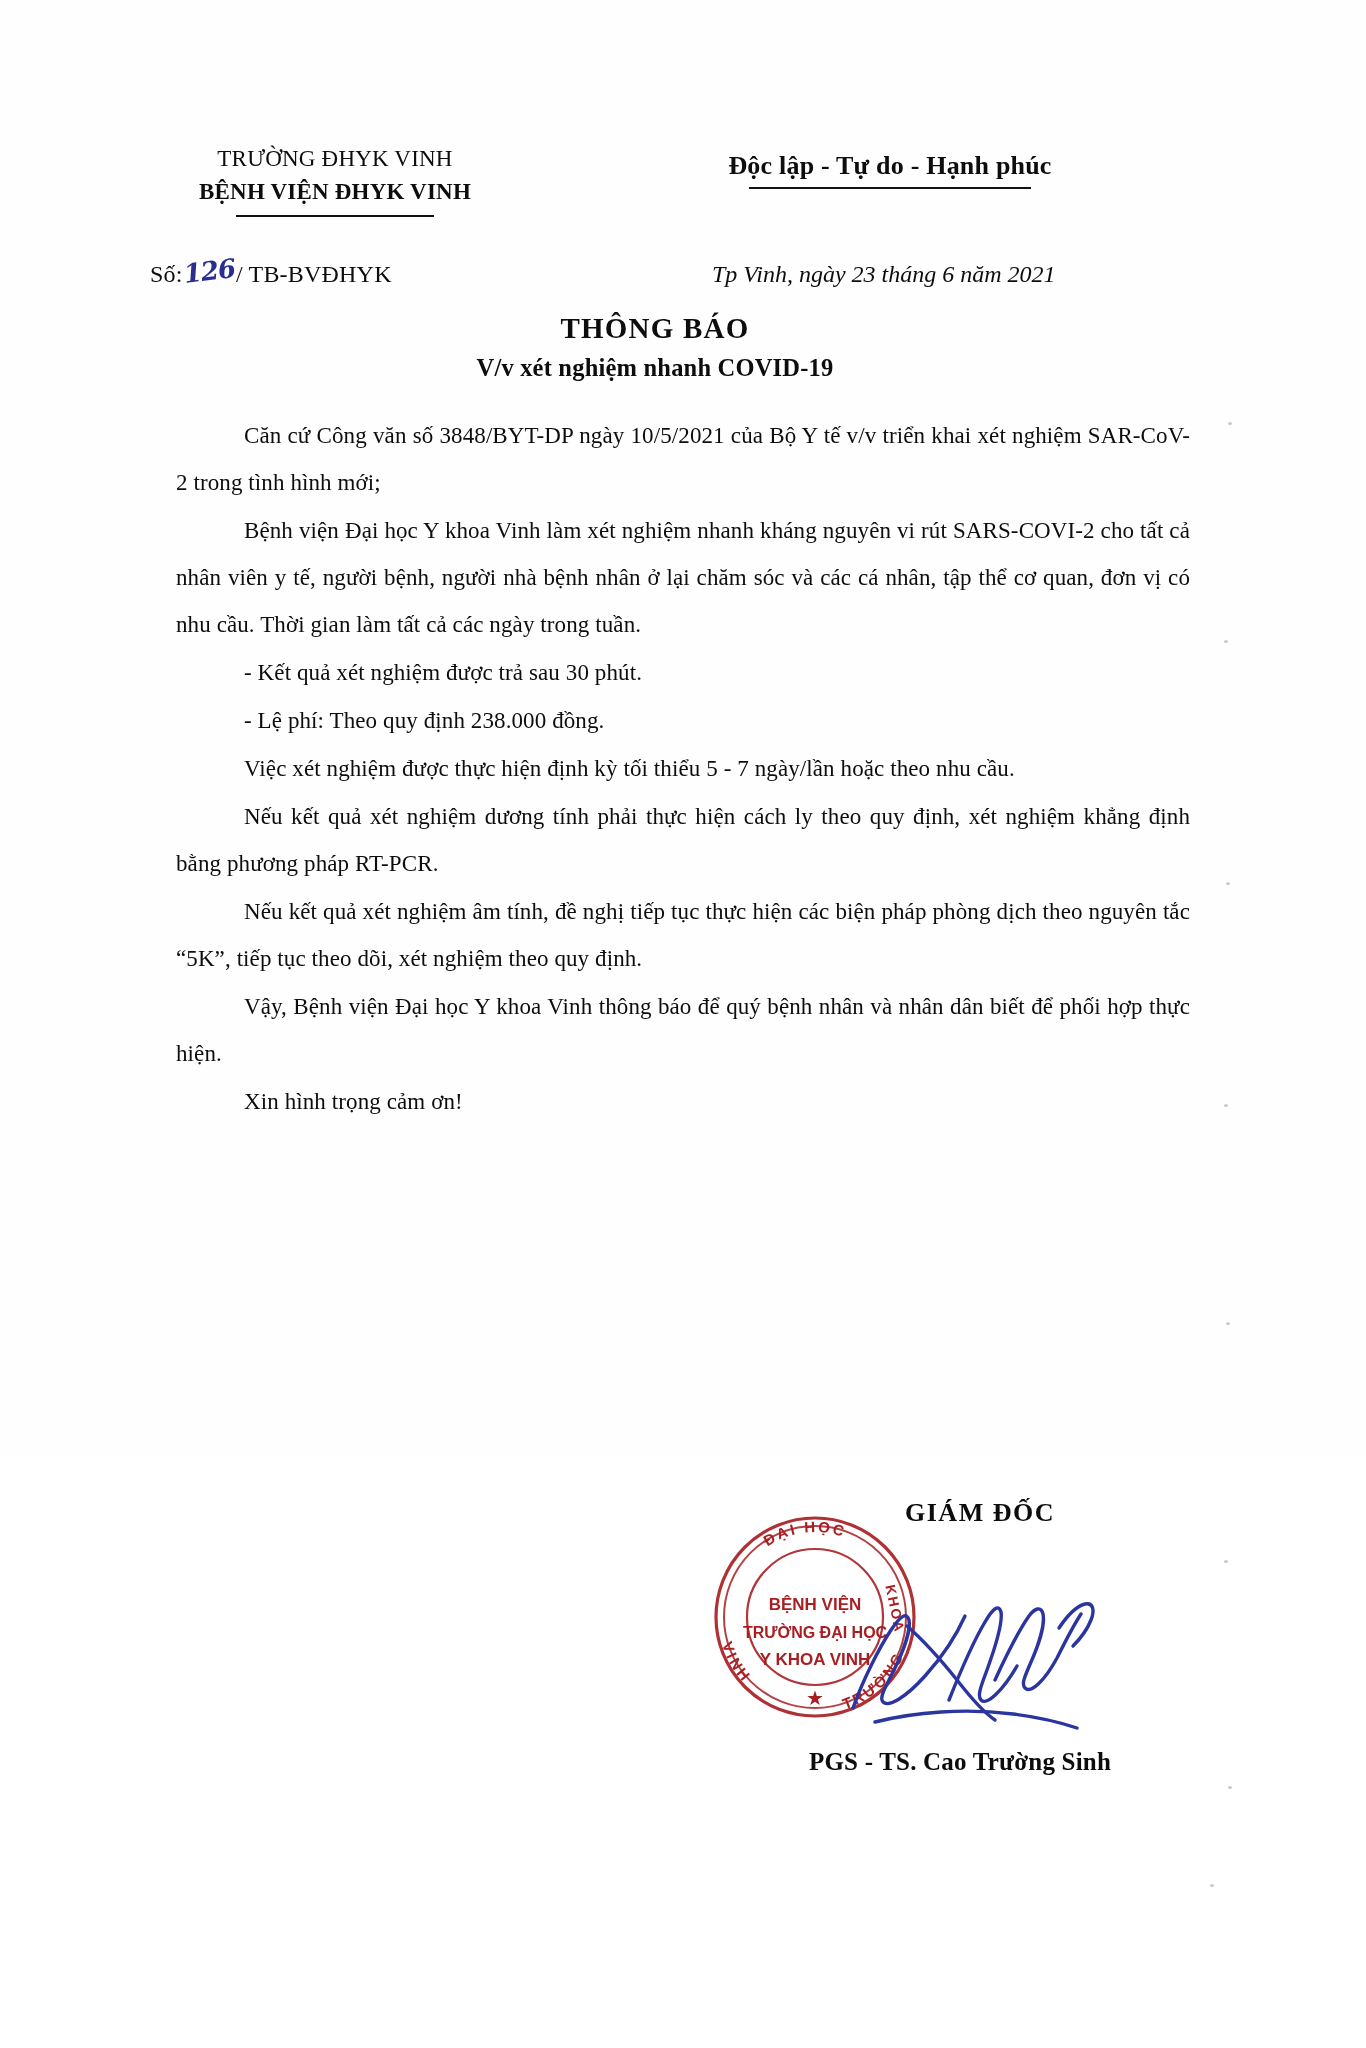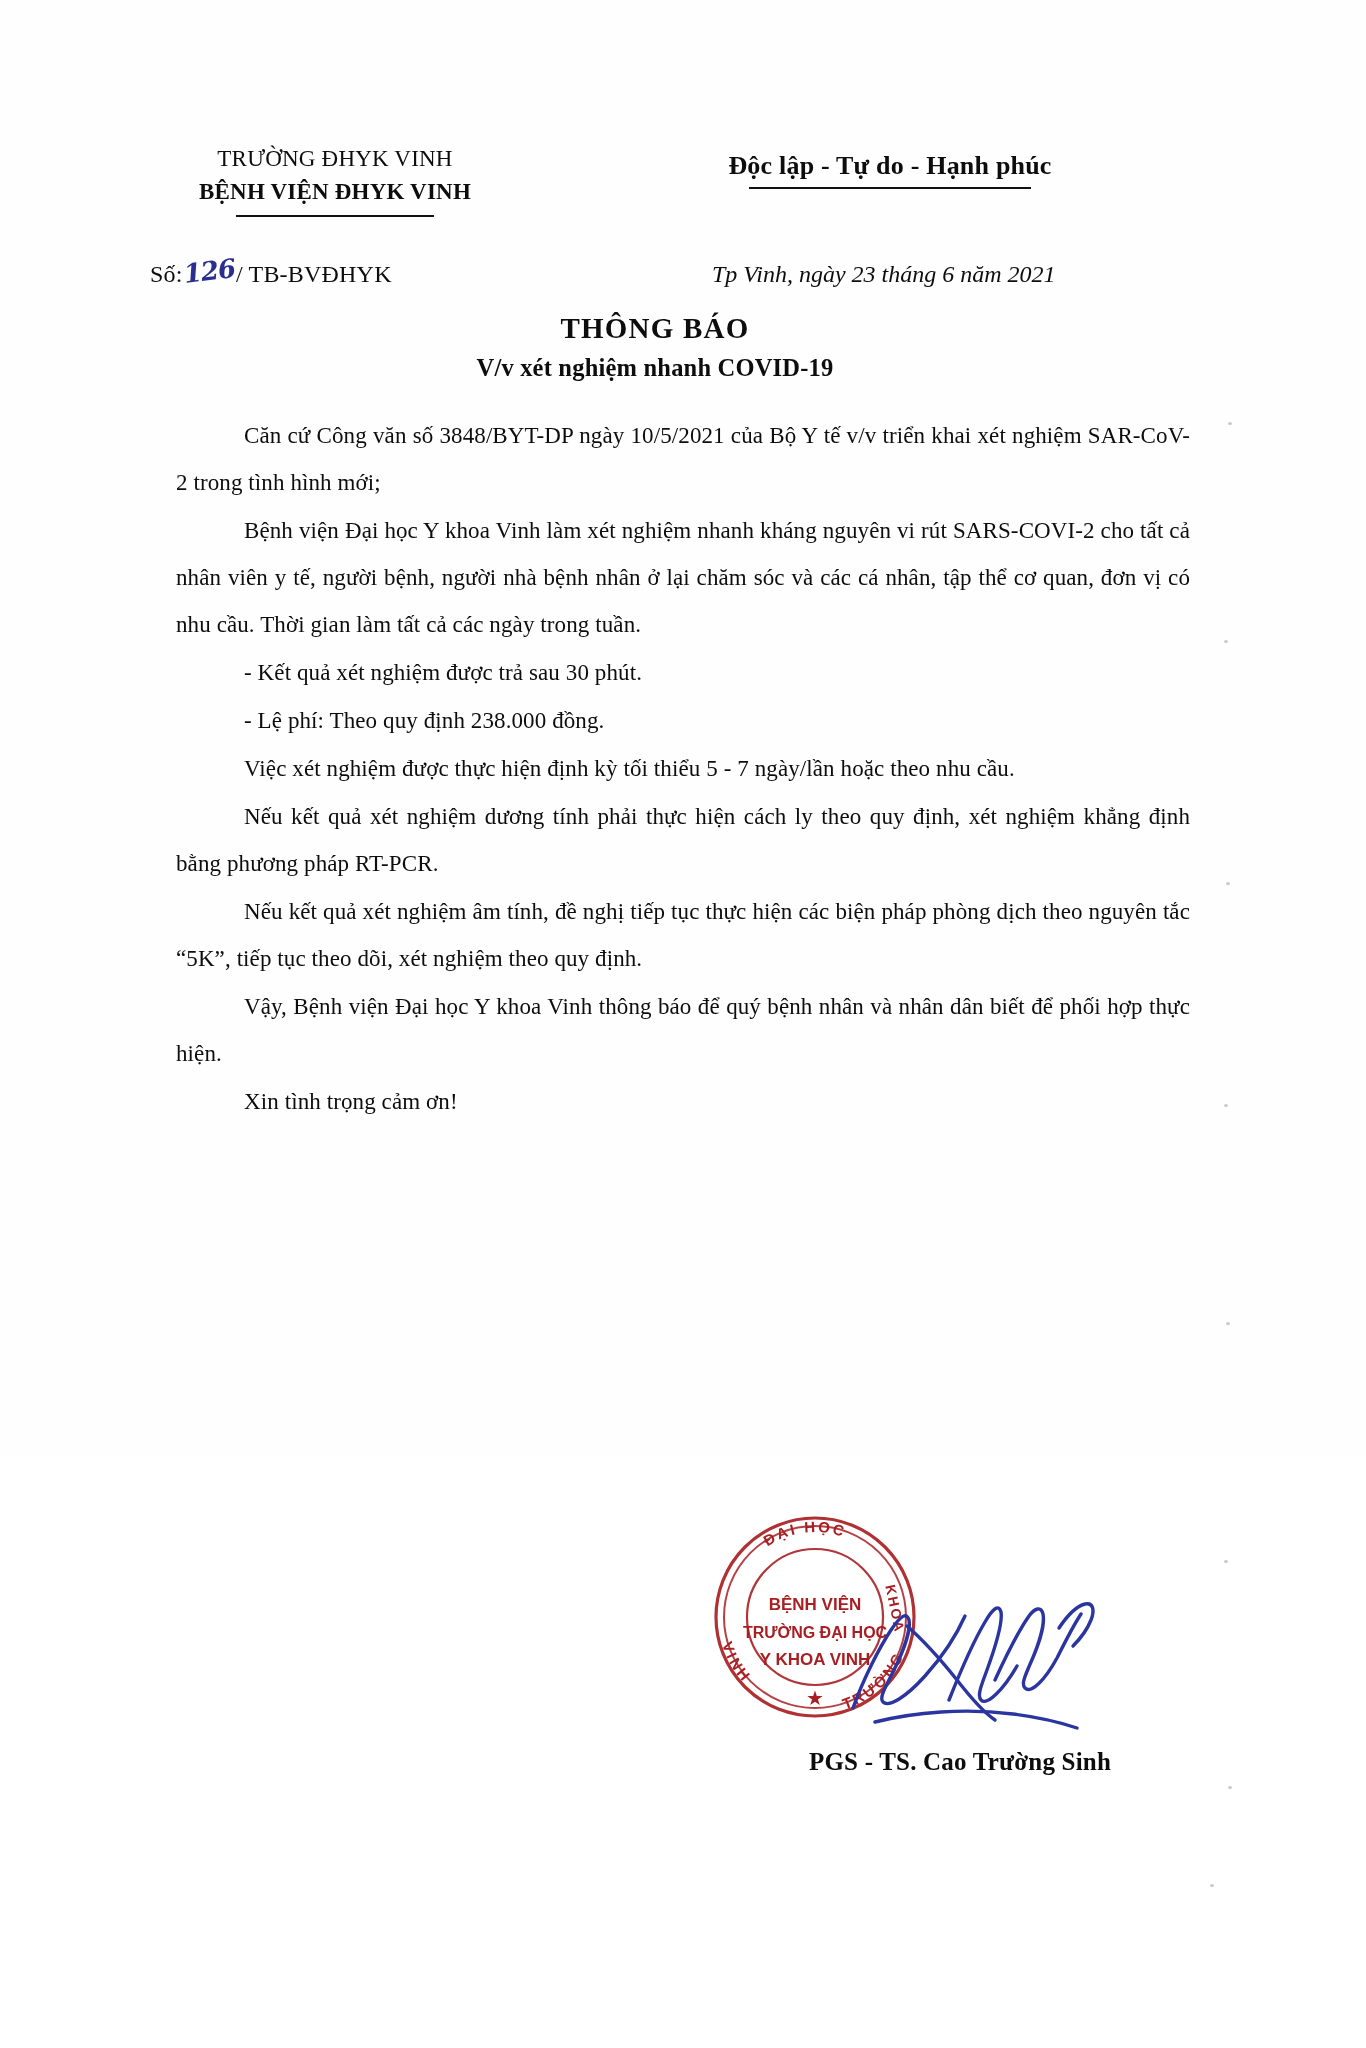--- a/index.html
+++ b/index.html
@@ -239,23 +239,26 @@
 
   <div class="body-block">
     <p class="para">Căn cứ Công văn số 3848/BYT-DP ngày 10/5/2021 của Bộ Y tế v/v triển khai xét nghiệm SAR-CoV-2 trong tình hình mới;</p>
     <p class="para">Bệnh viện Đại học Y khoa Vinh làm xét nghiệm nhanh kháng nguyên vi rút SARS-COVI-2 cho tất cả nhân viên y tế, người bệnh, người nhà bệnh nhân ở lại chăm sóc và các cá nhân, tập thể cơ quan, đơn vị có nhu cầu. Thời gian làm tất cả các ngày trong tuần.</p>
     <p class="para dash lastline-left">- Kết quả xét nghiệm được trả sau 30 phút.</p>
     <p class="para dash lastline-left">- Lệ phí: Theo quy định 238.000 đồng.</p>
     <p class="para">Việc xét nghiệm được thực hiện định kỳ tối thiểu 5 - 7 ngày/lần hoặc theo nhu cầu.</p>
     <p class="para">Nếu kết quả xét nghiệm dương tính phải thực hiện cách ly theo quy định, xét nghiệm khẳng định bằng phương pháp RT-PCR.</p>
     <p class="para">Nếu kết quả xét nghiệm âm tính, đề nghị tiếp tục thực hiện các biện pháp phòng dịch theo nguyên tắc “5K”, tiếp tục theo dõi, xét nghiệm theo quy định.</p>
     <p class="para">Vậy, Bệnh viện Đại học Y khoa Vinh thông báo để quý bệnh nhân và nhân dân biết để phối hợp thực hiện.</p>
-    <p class="para dash lastline-left">Xin tình trọng cảm ơn!</p>
-  </div>
-
+    <p class="para dash lastline-left">Xin hình trọng cảm ơn!</p>
+  </div>
+
+  <div class="sign-block">
+    <div class="sign-title">GIÁM ĐỐC</div>
+  </div>
 
   <div class="seal-wrap">
     <svg class="seal-svg" width="250" height="250" viewBox="0 0 250 250">
       <defs>
         <path id="arcTop" d="M 40,125 A 85,85 0 0 1 210,125" fill="none"></path>
         <path id="arcBottom" d="M 28,125 A 97,97 0 0 0 222,125" fill="none"></path>
       </defs>
       <circle cx="125" cy="125" r="99" fill="none" stroke="#a81f23" stroke-width="3.2" opacity="0.92"></circle>
       <circle cx="125" cy="125" r="91" fill="none" stroke="#a81f23" stroke-width="2" opacity="0.85"></circle>
       <circle cx="125" cy="125" r="68" fill="none" stroke="#a81f23" stroke-width="2.2" opacity="0.9"></circle>

